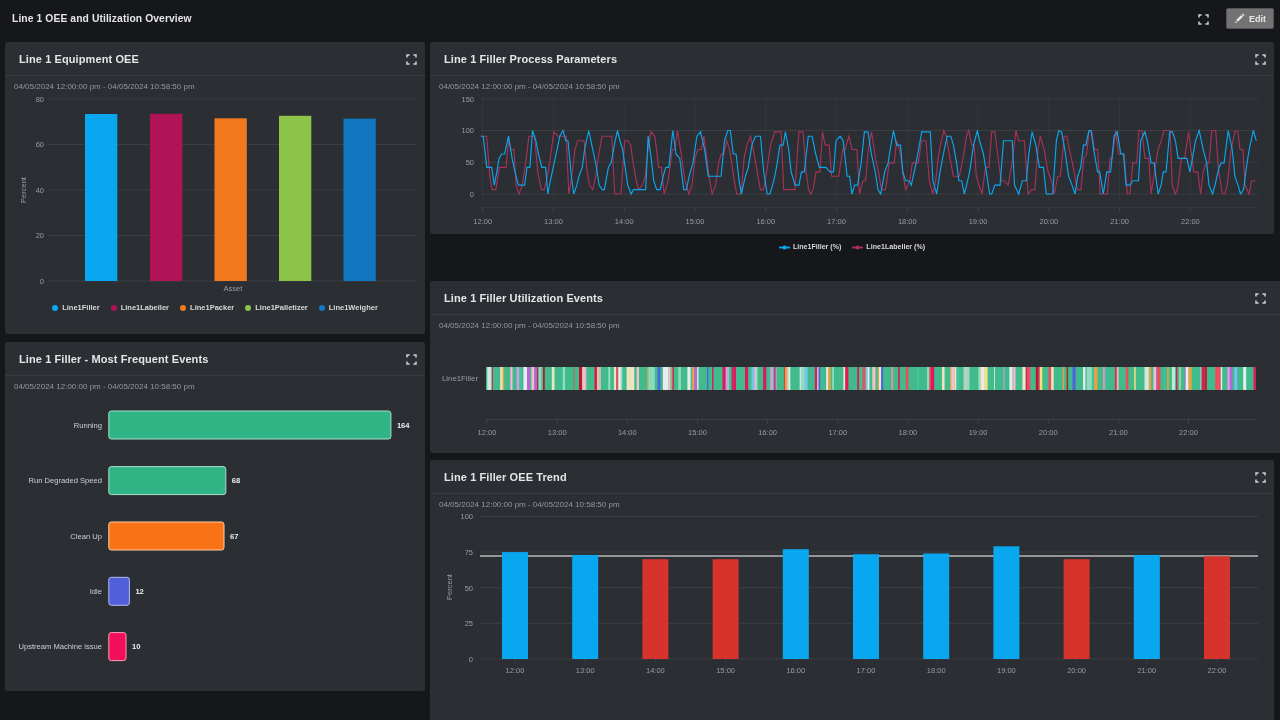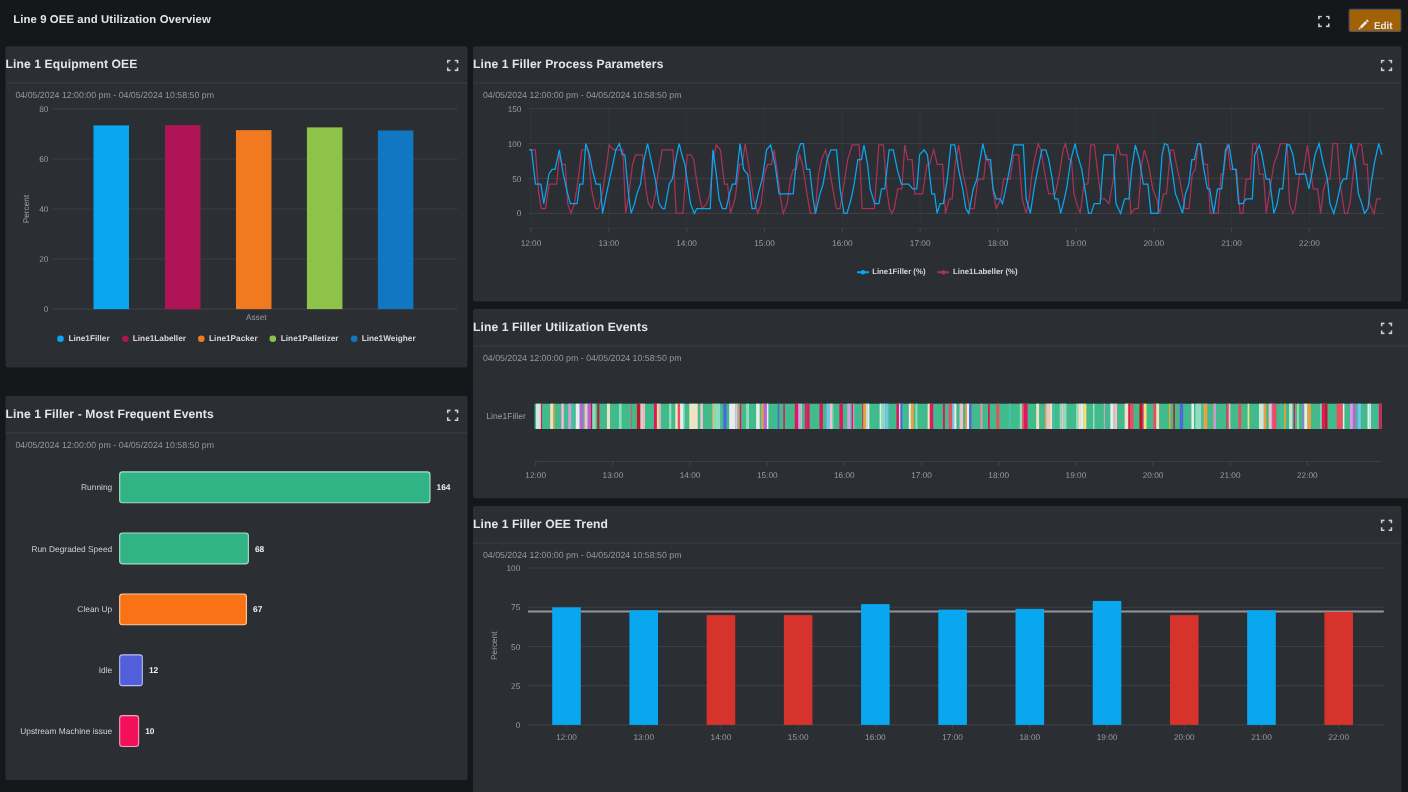--- a/index.html
+++ b/index.html
@@ -1,36 +1,36 @@
 <!DOCTYPE html>
 <html><head><meta charset="utf-8"><style>
 * { margin:0; padding:0; box-sizing:border-box; }
 html,body { width:1280px; height:720px; background:#16171b; font-family:"Liberation Sans", sans-serif; overflow:hidden; }
 .topbar { position:absolute; left:0; top:0; width:1280px; height:38px; }
 .dtitle { position:absolute; left:12px; top:13px; font-size:10.3px; font-weight:700; color:#e4e5e9; letter-spacing:.1px; }
 .editbtn { position:absolute; left:1226px; top:8px; width:48px; height:21px; border:1px solid #54565c; border-radius:2px;
-  display:flex; align-items:flex-end; justify-content:center; gap:4px; color:#e8e8ea; font-size:9px; font-weight:700; background:#a16207; }
+  display:flex; align-items:center; justify-content:center; gap:4px; color:#e8e8ea; font-size:9px; font-weight:700; background:#737373; }
 .panel { position:absolute; background:#2b2e32; border-radius:2px; }
 .phead { position:absolute; left:0; top:0; right:0; height:34px; border-bottom:1px solid rgba(204,204,220,0.09);
-  display:flex; align-items:center; padding-left:0; }
+  display:flex; align-items:center; padding-left:14px; }
 .phead span { font-size:11px; font-weight:700; color:#e4e5e9; letter-spacing:.1px; }
 .ptime { position:absolute; left:9px; top:40px; font-size:8px; color:#96989e; }
 .cv { position:absolute; left:0; top:0; }
 .tk { font-size:7.5px; fill:#9a9da4; }
 .lb { font-size:7.6px; fill:#cfd0d5; }
 .vl { font-size:7.6px; font-weight:700; fill:#eceff2; }
 .legend { position:absolute; display:flex; justify-content:center; align-items:flex-end; gap:11px; }
 .li { display:flex; align-items:center; gap:4px; font-size:7.5px; font-weight:700; color:#d7d8dc; }
 .li i { width:6px; height:6px; border-radius:50%; display:inline-block; }
 .li2 { display:flex; align-items:center; gap:3px; font-size:7.1px; font-weight:700; color:#d7d8dc; }
 text { font-family:"Liberation Sans", sans-serif; }
 </style></head>
 <body>
 <div class="topbar">
-  <div class="dtitle">Line 9 OEE and Utilization Overview</div>
+  <div class="dtitle">Line 1 OEE and Utilization Overview</div>
   <svg style="position:absolute;left:1198px;top:13.5px" width="11" height="11" viewBox="0 0 11 11" fill="none" stroke="#cfd0d5" stroke-width="1.5">
       <path d="M1 3.6V1h2.6M7.4 1H10v2.6M10 7.4V10H7.4M3.6 10H1V7.4"></path>
     </svg>
   <div class="editbtn"><svg width="11" height="11" viewBox="0 0 15 15" fill="#e8e8ea">
         <path d="M1.5 13.5l.7-3 2.3 2.3-3 .7zm3.8-1.5L3 9.7 9.9 2.8l2.3 2.3L5.3 12zM12.9 4.4l-2.3-2.3.9-.9c.3-.3.8-.3 1.1 0l1.2 1.2c.3.3.3.8 0 1.1l-.9.9z"></path>
       </svg>Edit</div>
 </div>
 <div class="panel" style="left:5px;top:42px;width:420px;height:292px">
     <div class="phead">
       <span>Line 1 Equipment OEE</span>
@@ -59,21 +59,21 @@
       <text x="228" y="248.5" class="tk" text-anchor="middle">Asset</text>
     </svg>
     <div class="legend" style="top:261px;left:0;width:420px">
       <span class="li"><i style="background:#0aa7f1"></i>Line1Filler</span>
       <span class="li"><i style="background:#b01457"></i>Line1Labeller</span>
       <span class="li"><i style="background:#f17a20"></i>Line1Packer</span>
       <span class="li"><i style="background:#8dc348"></i>Line1Palletizer</span>
       <span class="li"><i style="background:#1177c2"></i>Line1Weigher</span>
     </div>
   </div>
-<div class="panel" style="left:430px;top:42px;width:844px;height:232px">
+<div class="panel" style="left:430px;top:42px;width:844px;height:192px">
     <div class="phead">
       <span>Line 1 Filler Process Parameters</span>
     </div>
     <svg style="position:absolute;left:825px;top:11.5px" width="11" height="11" viewBox="0 0 11 11" fill="none" stroke="#d0d1d6" stroke-width="1.5">
       <path d="M1 3.6V1h2.6M7.4 1H10v2.6M10 7.4V10H7.4M3.6 10H1V7.4"></path>
     </svg>
     <div class="ptime">04/05/2024 12:00:00 pm - 04/05/2024 10:58:50 pm</div>
     <svg class="cv" width="844" height="232" viewBox="0 0 844 232">
       <line x1="51" y1="152.0" x2="828" y2="152.0" stroke="rgba(204,204,220,0.10)" stroke-width="1"></line>
       <text x="44" y="154.8" text-anchor="end" class="tk">0</text>
@@ -322,21 +322,21 @@
       <text x="548.1" y="153.5" text-anchor="middle" class="tk">19:00</text>
       <line x1="618.2" y1="138.5" x2="618.2" y2="142.5" stroke="rgba(204,204,220,0.14)" stroke-width="1"></line>
       <text x="618.2" y="153.5" text-anchor="middle" class="tk">20:00</text>
       <line x1="688.4" y1="138.5" x2="688.4" y2="142.5" stroke="rgba(204,204,220,0.14)" stroke-width="1"></line>
       <text x="688.4" y="153.5" text-anchor="middle" class="tk">21:00</text>
       <line x1="758.5" y1="138.5" x2="758.5" y2="142.5" stroke="rgba(204,204,220,0.14)" stroke-width="1"></line>
       <text x="758.5" y="153.5" text-anchor="middle" class="tk">22:00</text>
       <text x="48" y="100" text-anchor="end" class="tk" fill="#c9cad0" style="font-size:7.8px">Line1Filler</text>
     </svg>
   </div>
-<div class="panel" style="left:5px;top:360px;width:420px;height:349px">
+<div class="panel" style="left:5px;top:342px;width:420px;height:349px">
     <div class="phead">
       <span>Line 1 Filler - Most Frequent Events</span>
     </div>
     <svg style="position:absolute;left:401px;top:11.5px" width="11" height="11" viewBox="0 0 11 11" fill="none" stroke="#d0d1d6" stroke-width="1.5">
       <path d="M1 3.6V1h2.6M7.4 1H10v2.6M10 7.4V10H7.4M3.6 10H1V7.4"></path>
     </svg>
     <div class="ptime">04/05/2024 12:00:00 pm - 04/05/2024 10:58:50 pm</div>
     <svg class="cv" width="420" height="349" viewBox="0 0 420 349">
       <rect x="103.8" y="69.0" width="282.1" height="28" rx="2.5" fill="#31b485" stroke="#a9e0cb" stroke-width="1"></rect>
       <text x="97" y="85.8" text-anchor="end" class="lb">Running</text>

